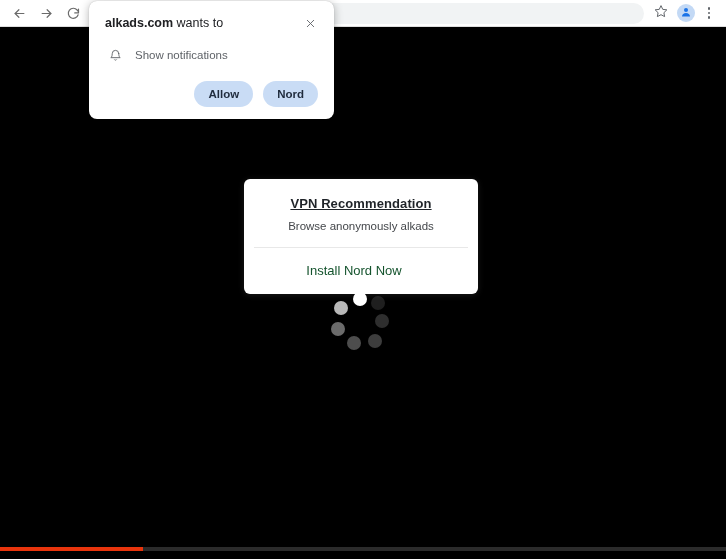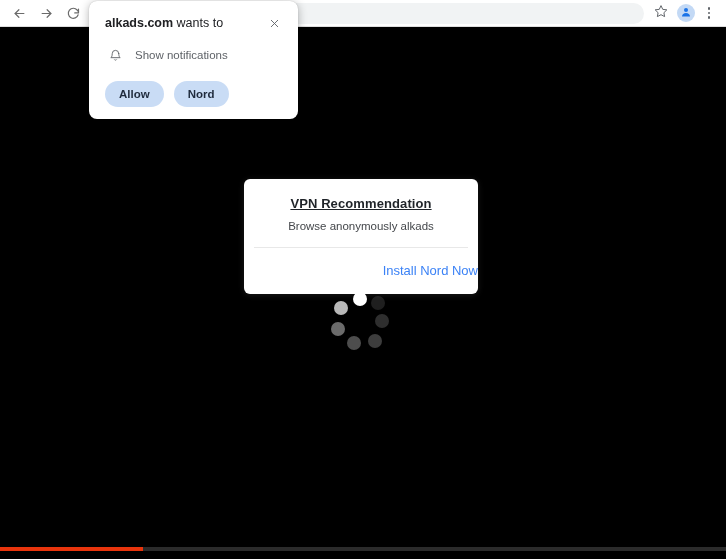--- a/index.html
+++ b/index.html
@@ -122,21 +122,21 @@
     height: 532px;
     background: #000000;
     overflow: hidden;
   }
 
   
   .permission-bubble {
     position: absolute;
     left: 89px;
     top: 1px;
-    width: 209px;
+    width: 245px;
     background: #ffffff;
     border-radius: 8px;
     box-shadow: 0 2px 10px rgba(0,0,0,0.30), 0 0 1px rgba(0,0,0,0.25);
     padding: 14px 16px 12px 16px;
   }
 
   .bubble-header {
     display: flex;
     align-items: flex-start;
     justify-content: space-between;
@@ -178,21 +178,21 @@
 
   .bubble-row-label {
     font-size: 11.5px;
     color: #5f6368;
     margin-left: 12px;
     text-align: right;
   }
 
   .bubble-actions {
     display: flex;
-    justify-content: flex-start;
+    justify-content: flex-end;
     gap: 10px;
     margin-top: 18px;
   }
 
   .pill-btn {
     min-width: 48px;
     height: 26px;
     border-radius: 13px;
     background: #c9dcf5;
     color: #1f2b3d;
@@ -238,25 +238,25 @@
   }
 
   .vpn-divider {
     height: 1px;
     background: #e8e8e8;
     margin: 0 10px;
   }
 
   .vpn-cta {
     display: block;
-    text-align: right;
+    text-align: center;
     font-size: 13px;
-    color: #3b82f6;
+    color: #14532d;
     text-decoration: none;
-    padding: 15px 0 16px 10px;
+    padding: 15px 24px 16px 10px;
   }
 
   
   .spinner {
     position: absolute;
     left: 331px;
     top: 265px;
     width: 58px;
     height: 58px;
   }

